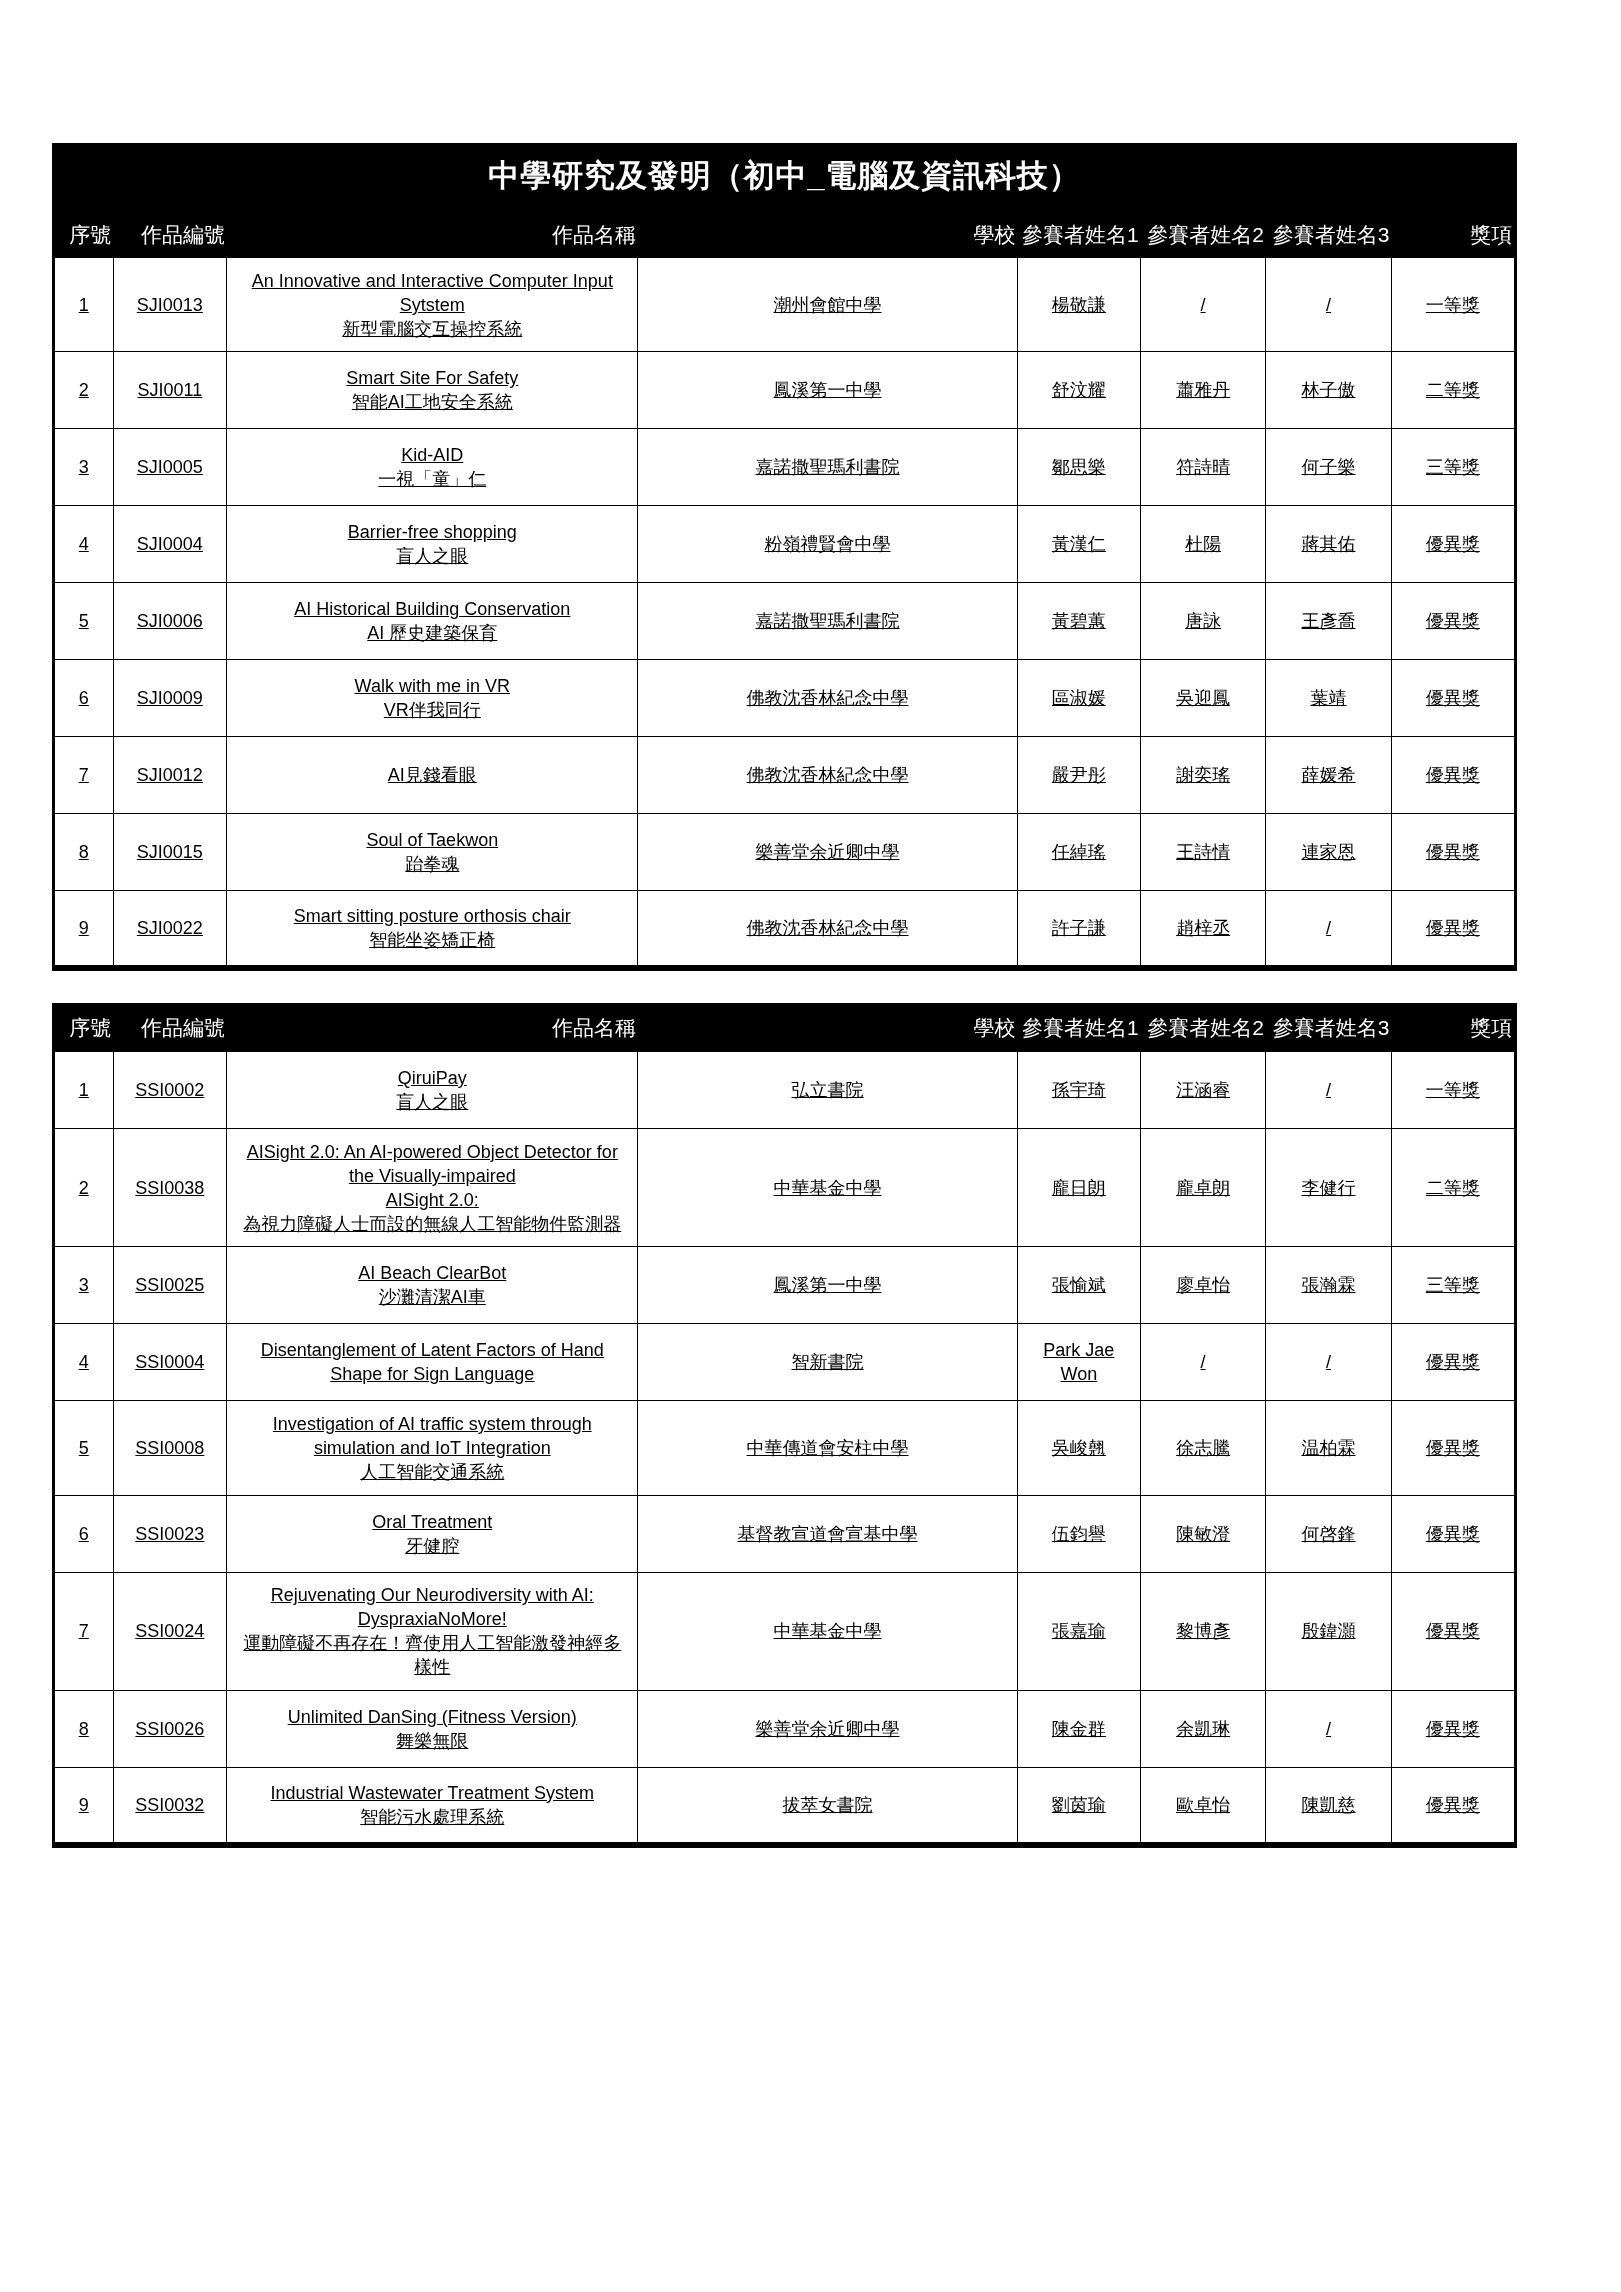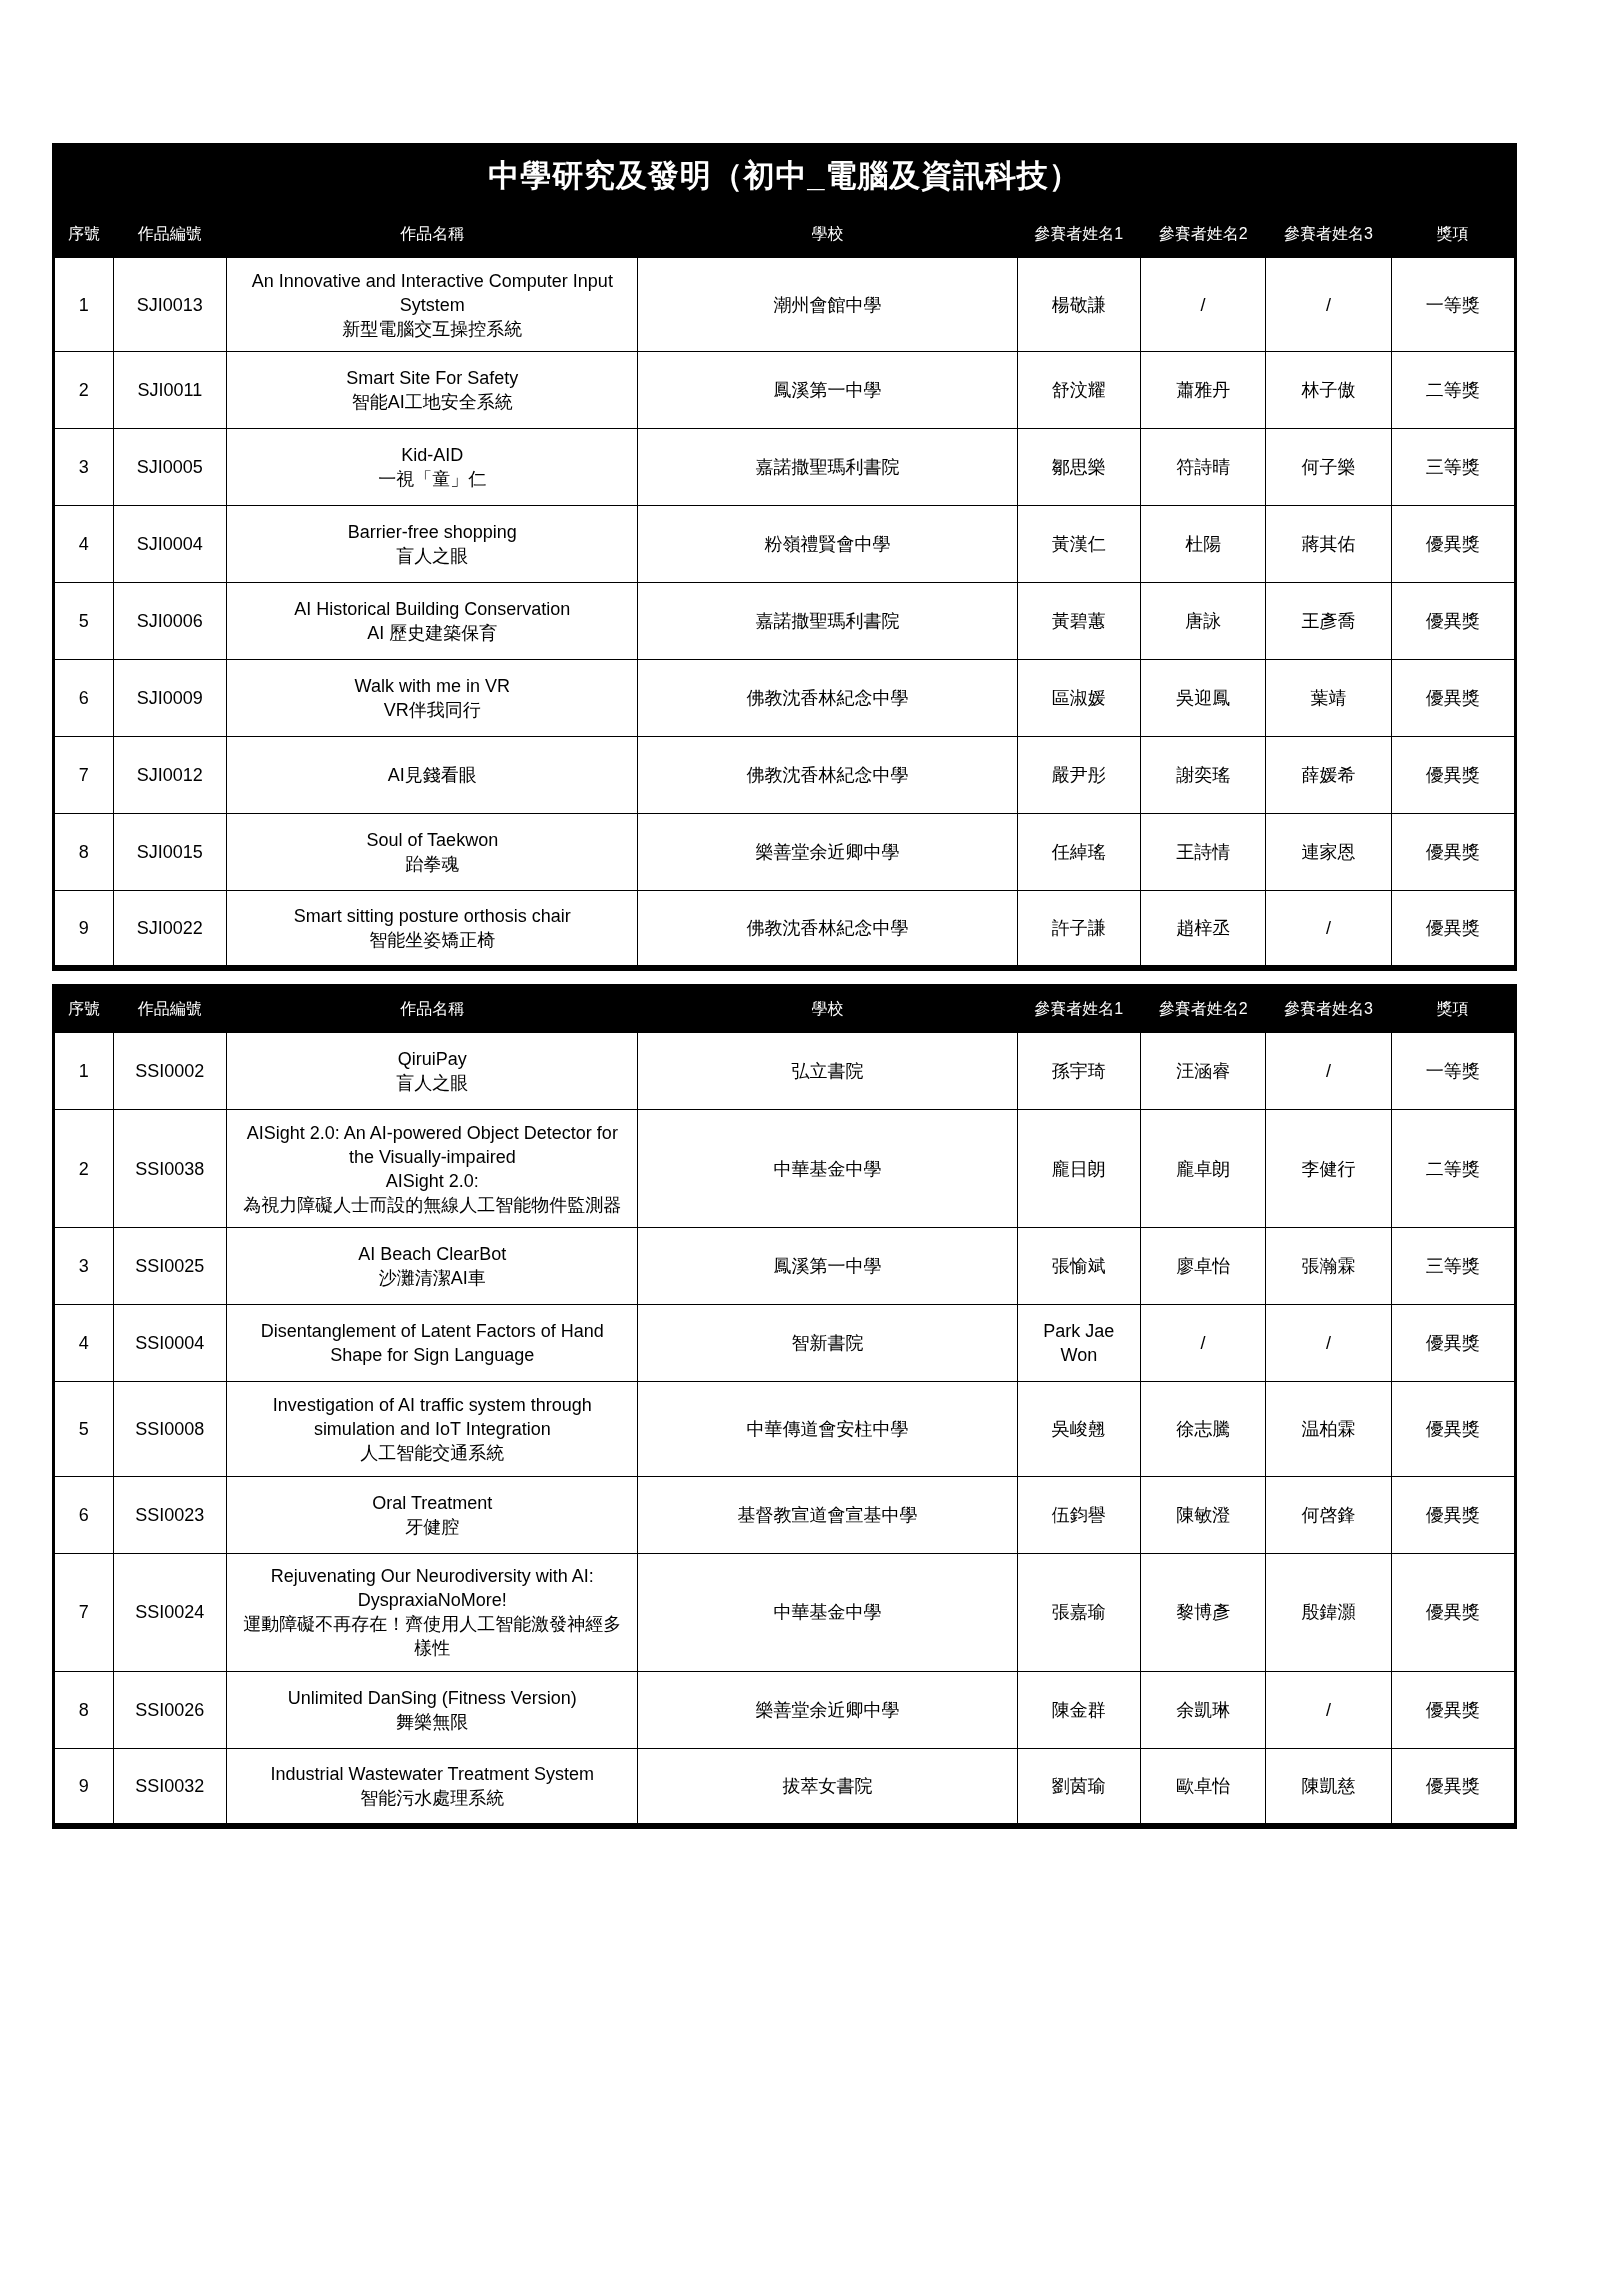--- a/index.html
+++ b/index.html
@@ -7,21 +7,21 @@
     position: relative;
     width: 1621px;
     height: 2293px;
     background: #ffffff;
     box-sizing: border-box;
     padding: 143px 0 0 52px;
     font-family: "Liberation Sans", "DejaVu Sans", sans-serif;
     color: #000;
     overflow: hidden;
   }
-  .award-section { width: 1465px; margin-bottom: 13px; }
+  .award-section { width: 1465px; margin-bottom: 32px; text-decoration: underline; }
   .title-bar {
     background: #000;
     color: #fff;
     text-align: center;
     font-size: 31px;
     font-weight: bold;
     letter-spacing: 0.9px;
     padding: 11.6px 0 12.5px 0;
   }
   table.award-table {
@@ -30,24 +30,24 @@
     table-layout: fixed;
     border: 3.6px solid #000;
     border-bottom-width: 6.3px;
     background: #fff;
   }
   table.award-table thead tr { height: 47px; }
   table.award-table th {
     background: #000;
     color: #fff;
     font-weight: normal;
-    font-size: 16px;
+    font-size: 21px;
     padding: 1.8px 1.8px;
     border: none;
-    text-align: center;
+    text-align: right;
     vertical-align: middle;
   }
   table.award-table tbody tr { height: 77px; }
   table.award-table td {
     border: 1.8px solid #000;
     font-size: 18px;
     line-height: 24px;
     padding: 10.7px 7.2px;
     vertical-align: middle;
     text-align: center;

